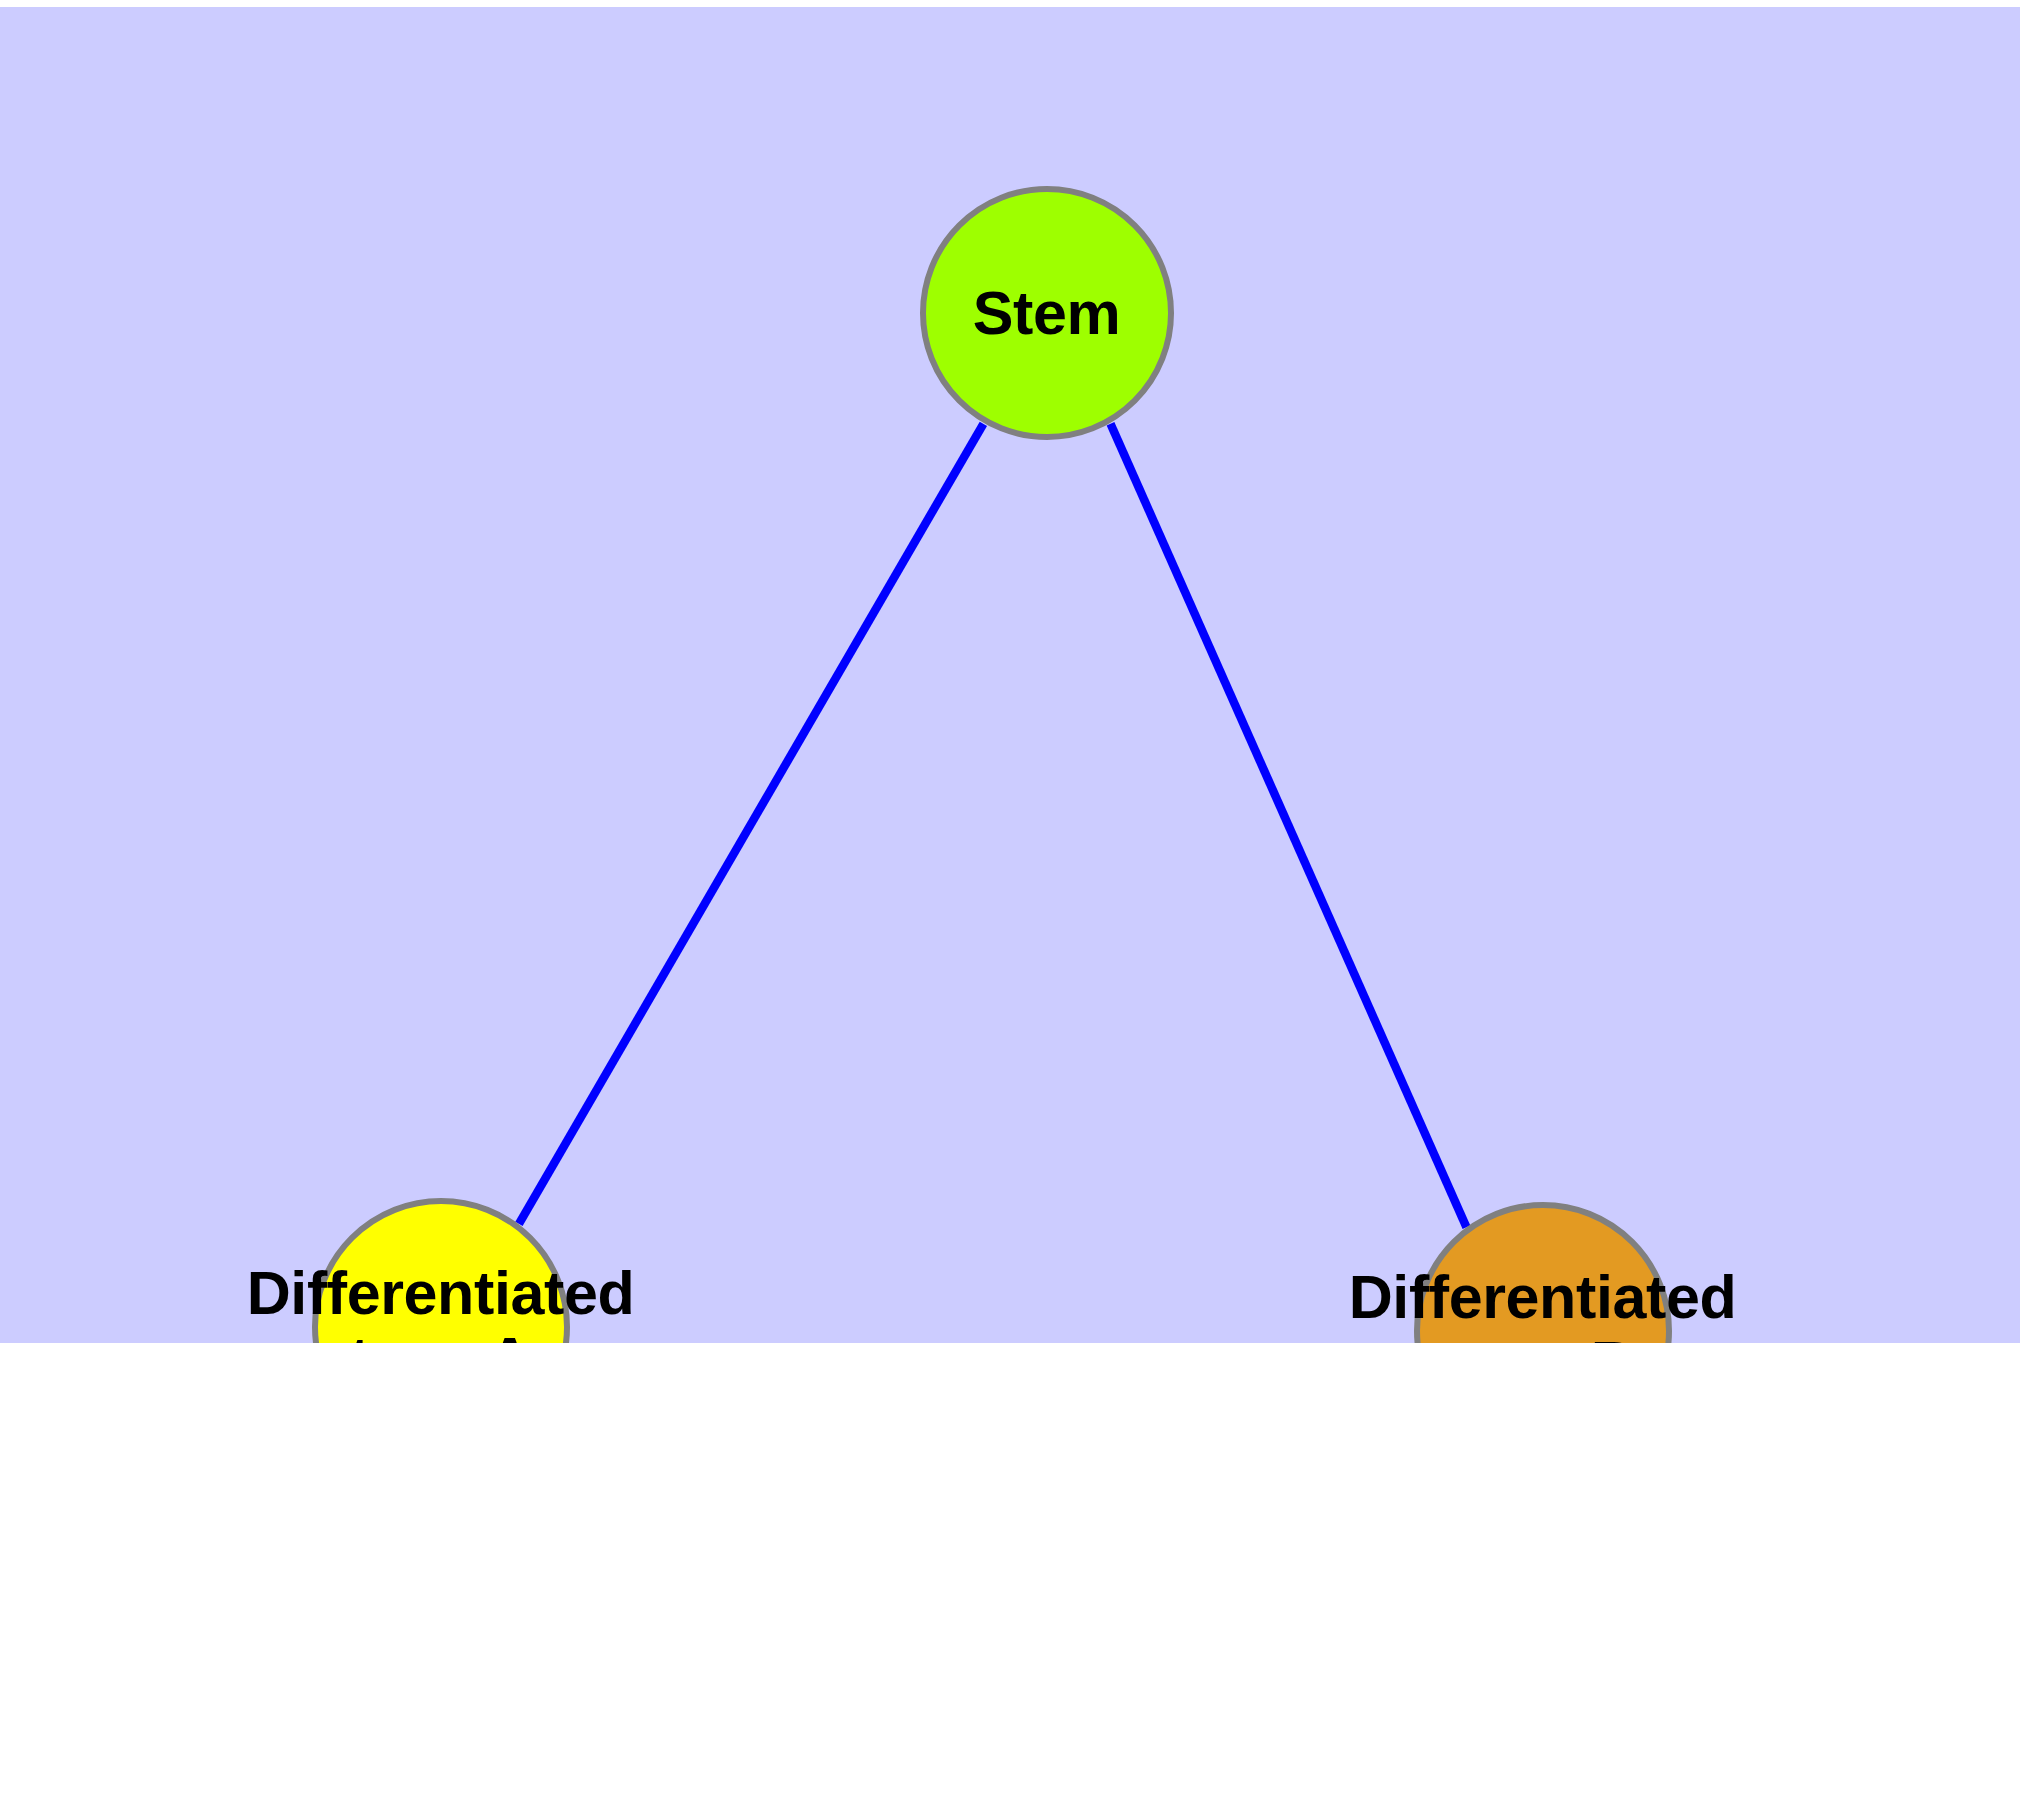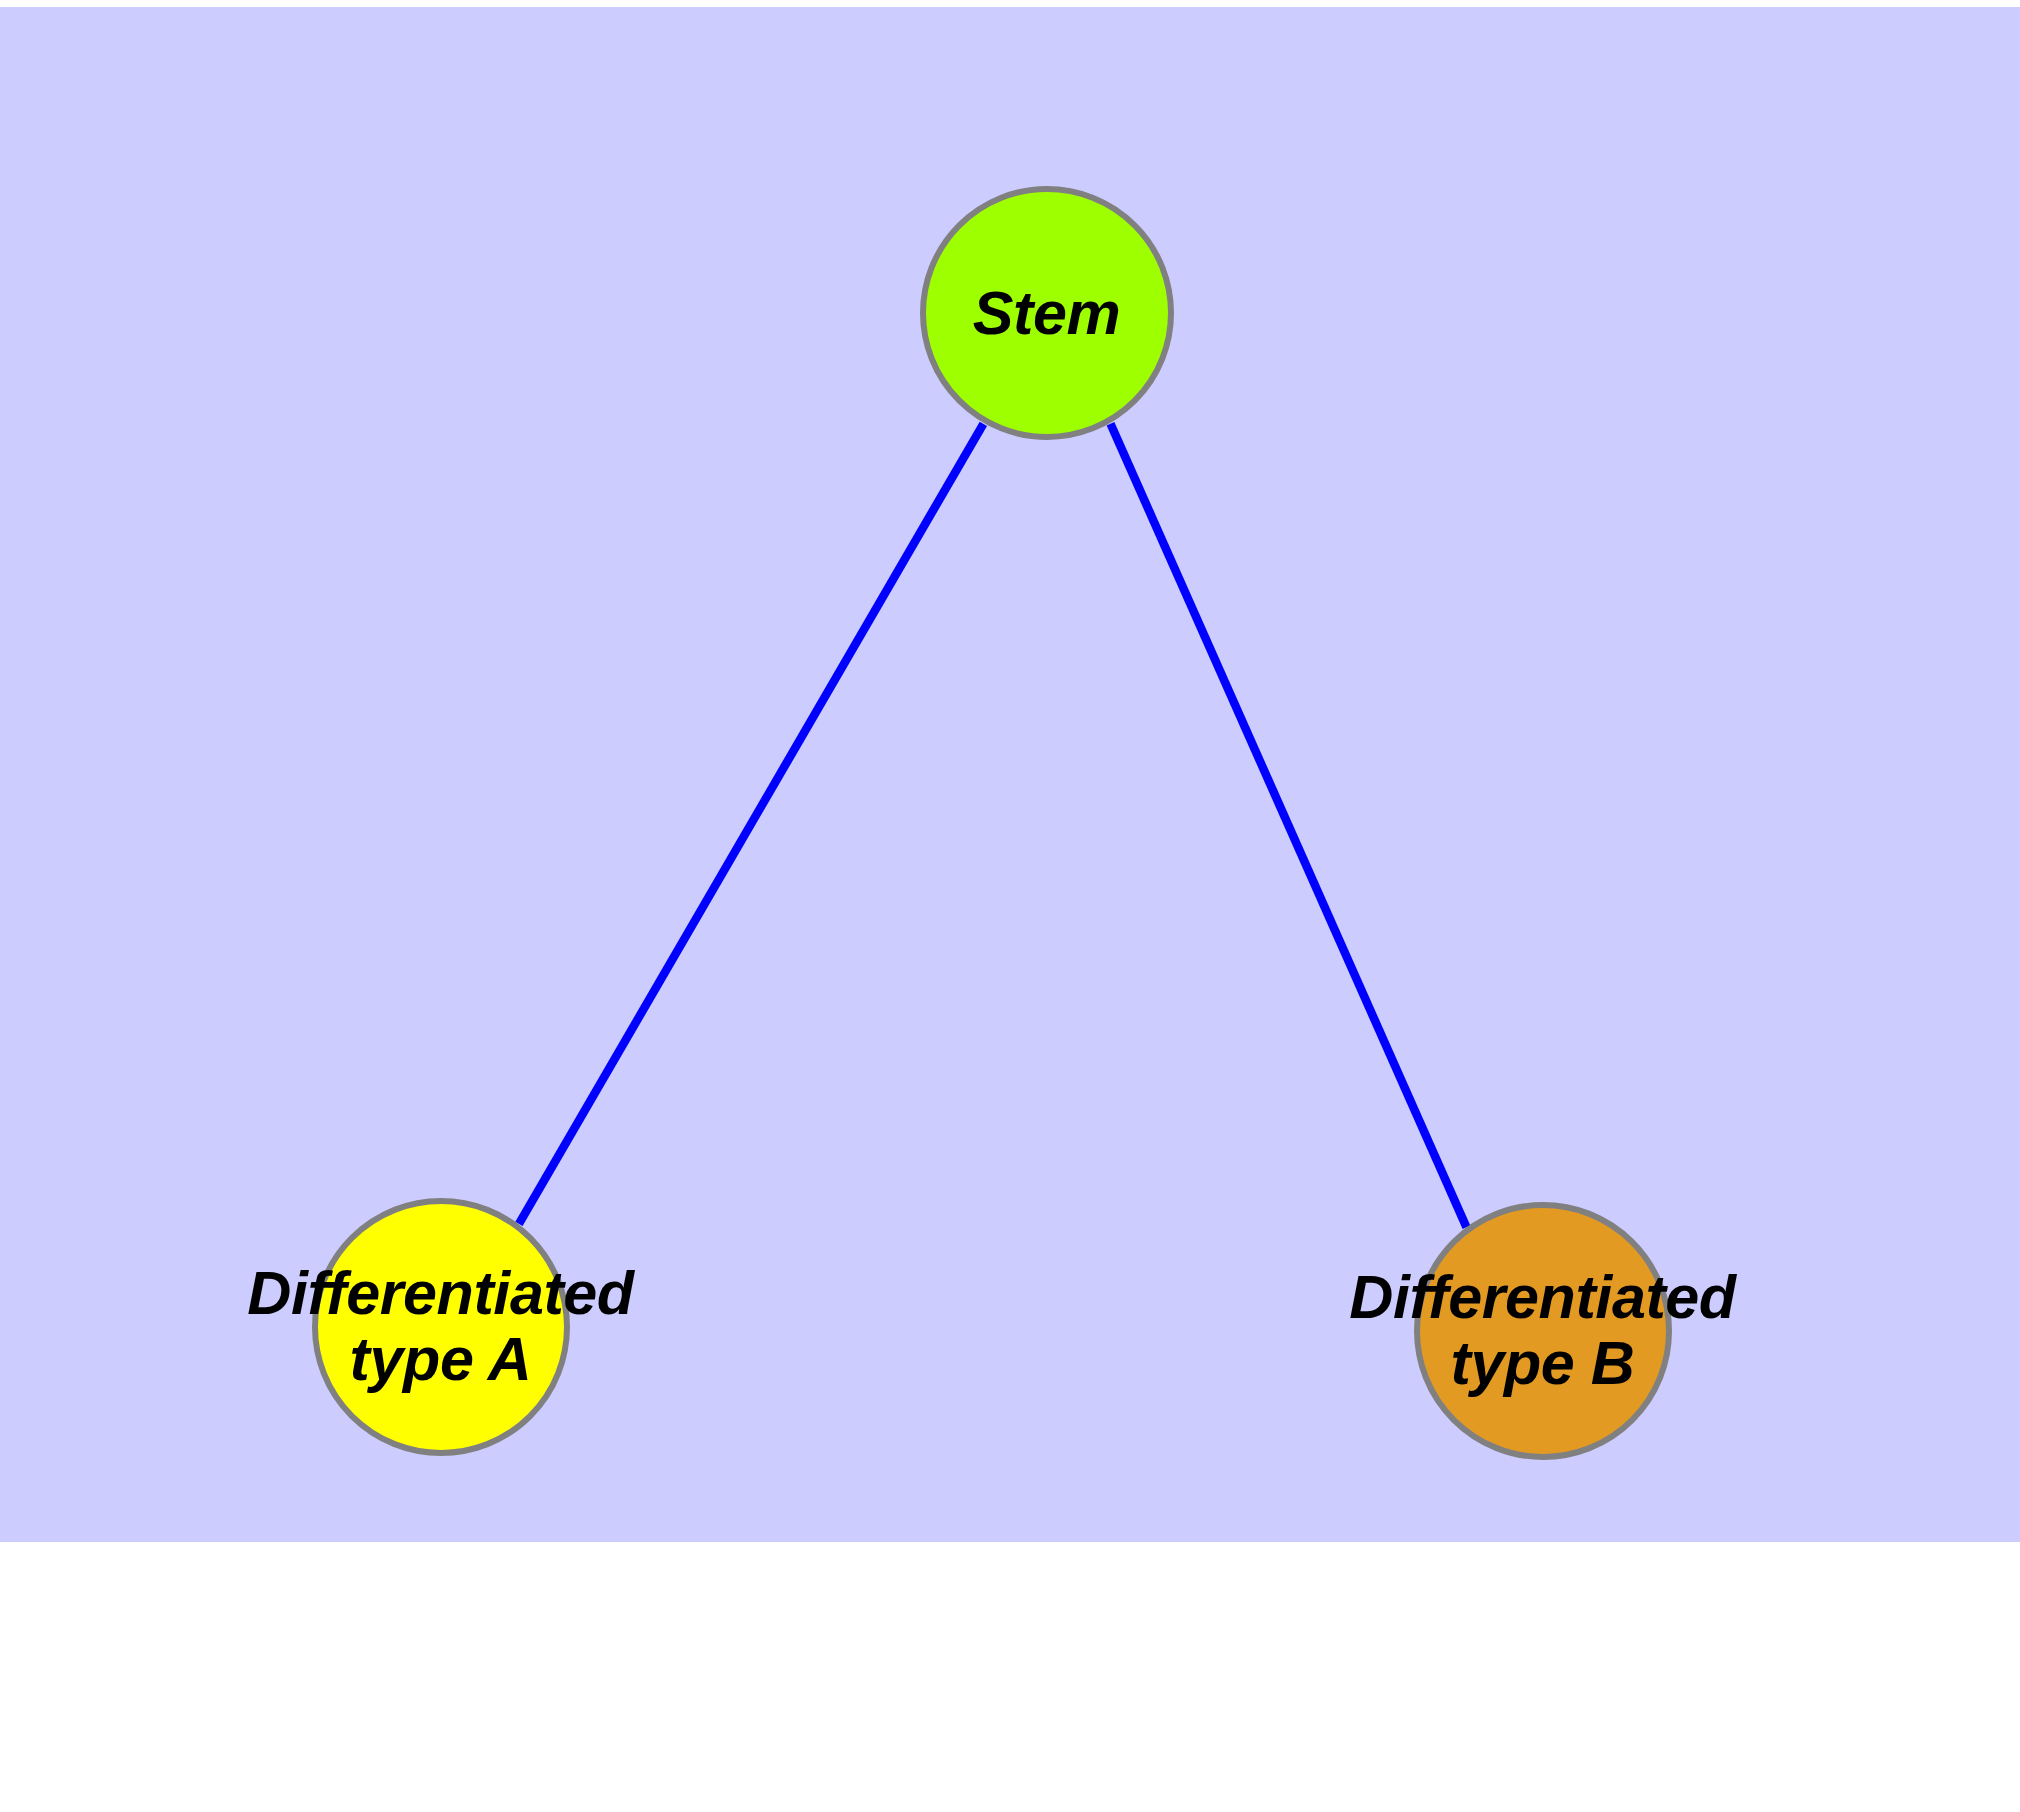--- a/index.html
+++ b/index.html
@@ -46,21 +46,21 @@
     text-align: center;
     line-height: 1.07;
     white-space: pre;
     letter-spacing: -0.4px;
     pointer-events: none;
   }
 </style>
 </head>
 <body>
 
-<div id="canvas" style="width: 2021px; height: 1542px; font-style: italic;">
+<div id="canvas" style="width: 2021px; height: 1343px;">
 
   <div id="graph-background" style="background: rgb(204, 204, 255);"></div>
 
   <svg id="edge-layer" viewBox="0 0 2384 2138">
     <line class="edge" x1="1160" y1="500" x2="612" y2="1444" stroke="#0000ff" stroke-width="10" stroke-linecap="butt"></line>
     <line class="edge" x1="1310" y1="500" x2="1730" y2="1448" stroke="#0000ff" stroke-width="10" stroke-linecap="butt"></line>
   </svg>
 
   <div class="node" id="node-stem" style="left: 920px; top: 186px; width: 254px; height: 254px; background: rgb(158, 255, 0); border-color: rgb(128, 128, 128);"></div>
   <div class="node" id="node-diff-a" style="left: 312px; top: 1198px; width: 258px; height: 258px; background: rgb(255, 255, 0); border-color: rgb(128, 128, 128);"></div>

